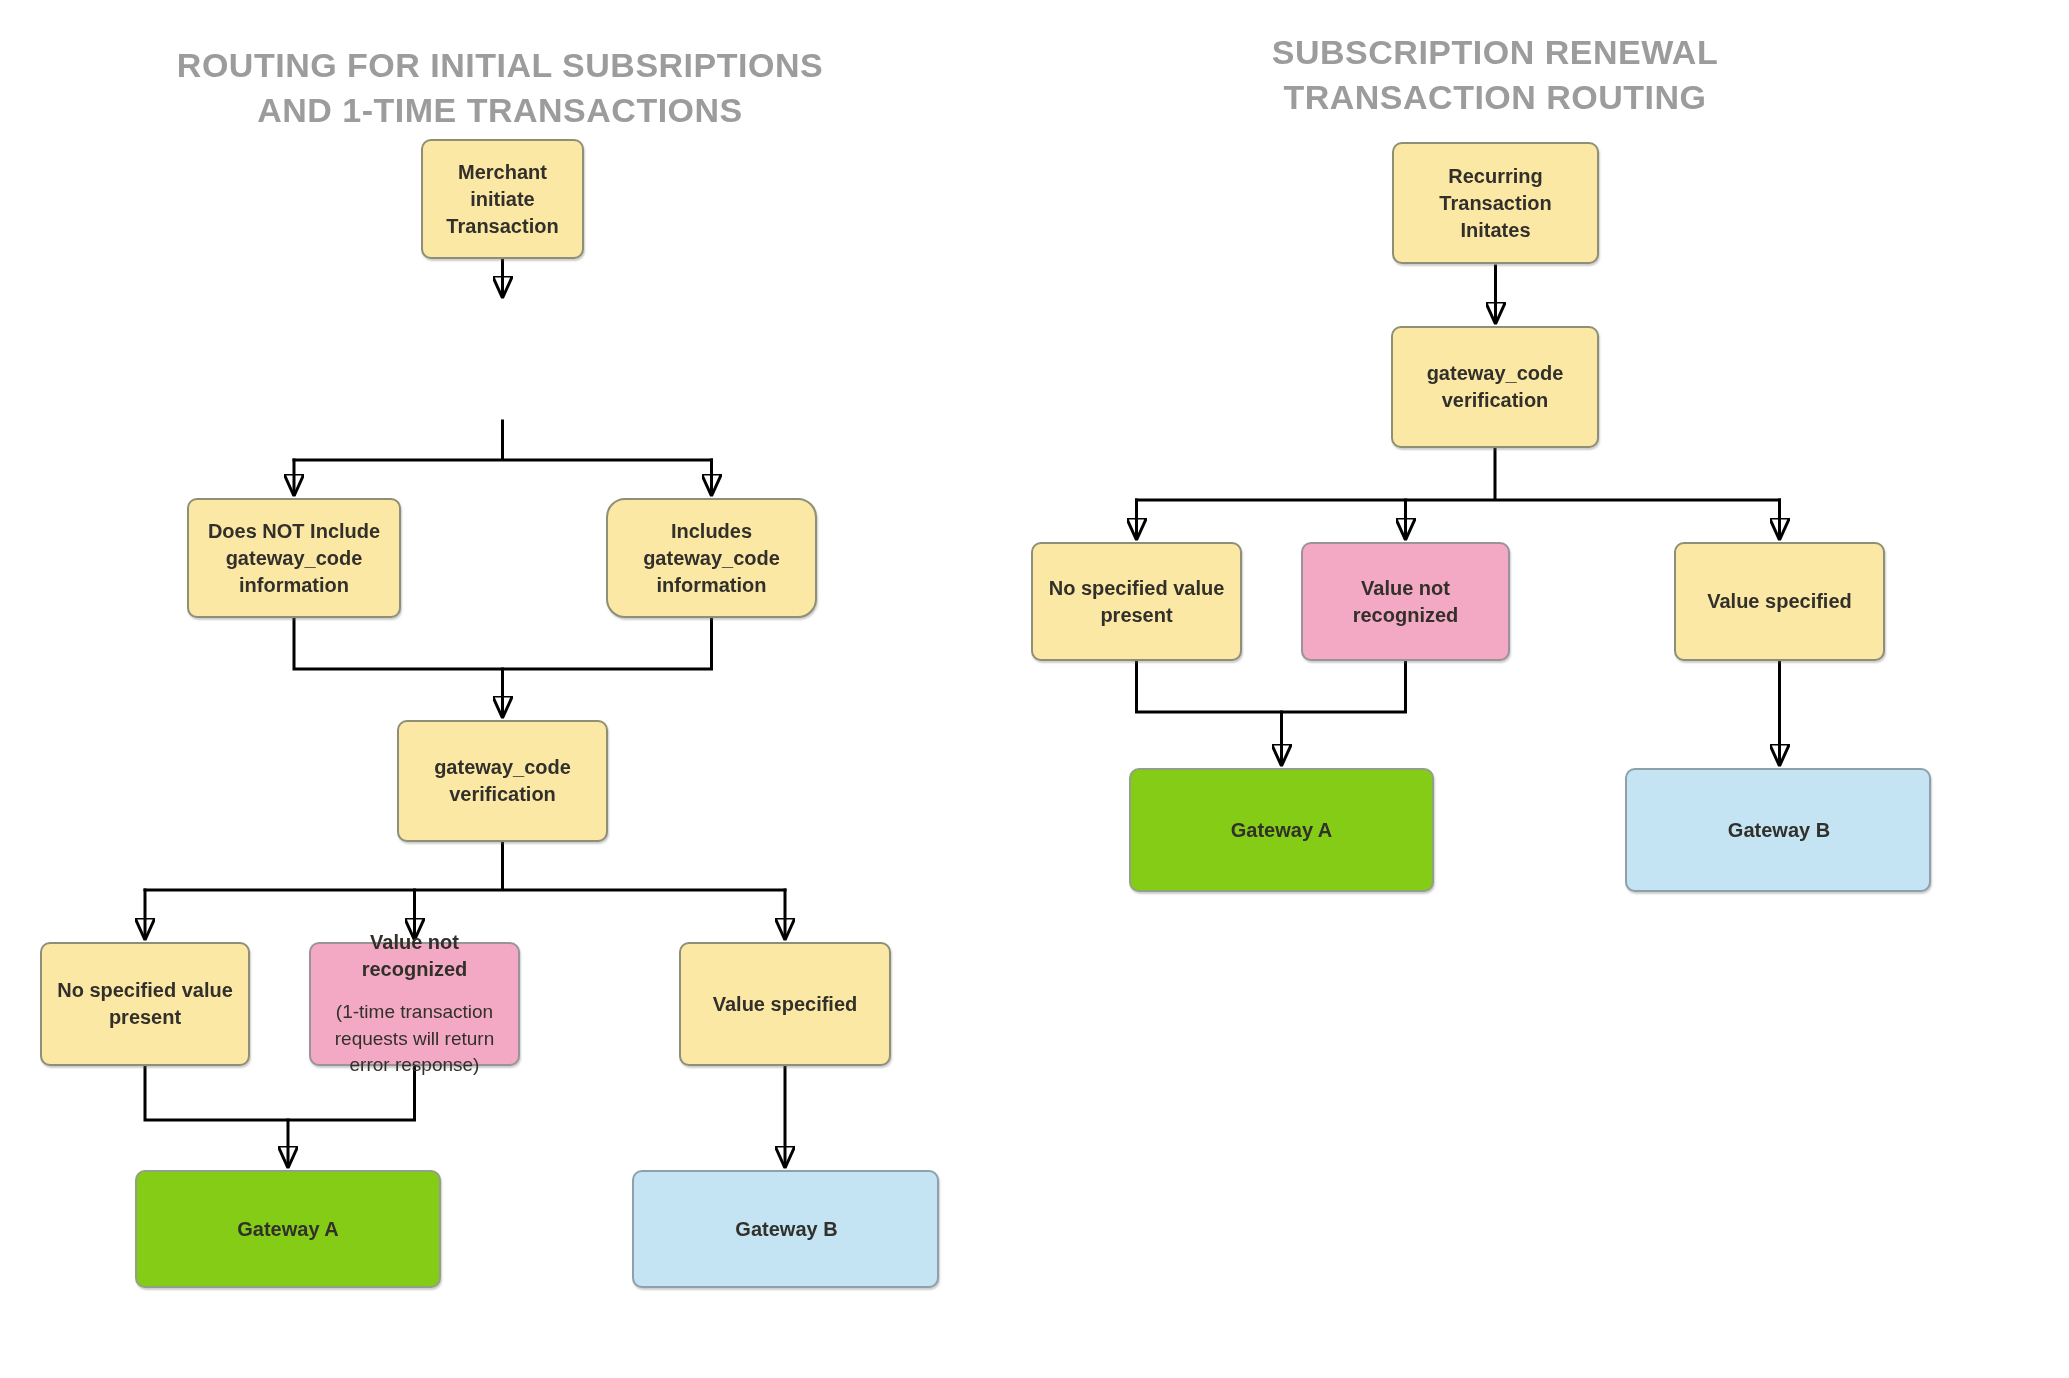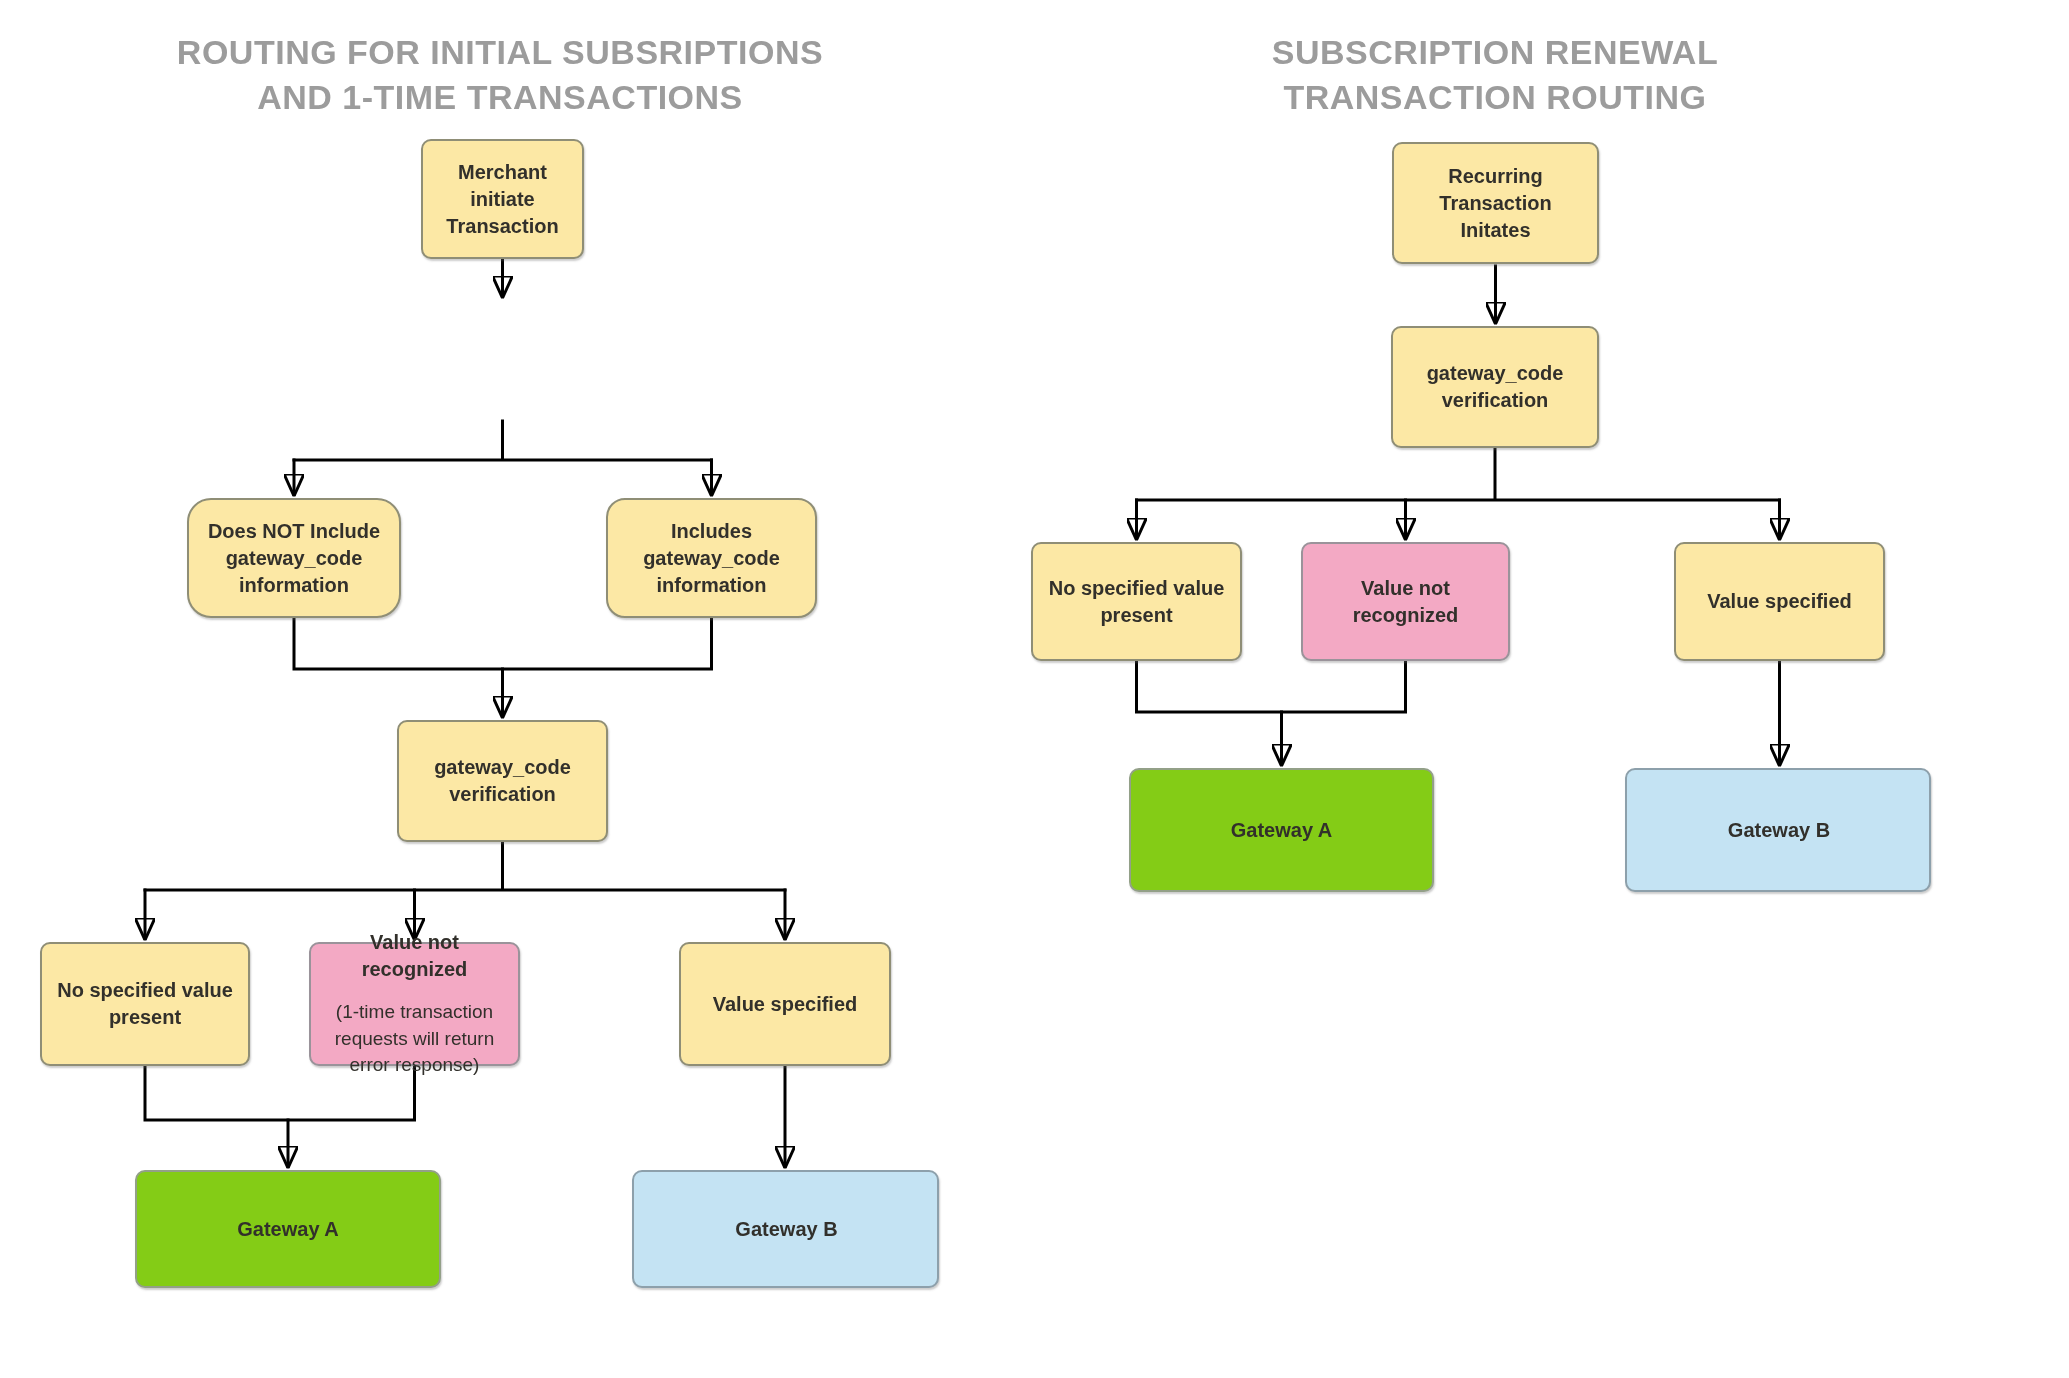--- a/index.html
+++ b/index.html
@@ -63,21 +63,21 @@
   .fill-yellow { background: #fce8a5; border-color: #8f8e76; }
   .fill-pink   { background: #f3a9c4; border-color: #9a939a; }
   .fill-green  { background: #84cc16; border-color: #93a088; }
   .fill-blue   { background: #c4e3f3; border-color: #8da0ab; padding-left: 12px; }
 </style>
 </head>
 <body>
 
 <div class="canvas">
 
-  <div class="chart-title" style="left:145px; top:30px; width:710px;">ROUTING FOR INITIAL SUBSRIPTIONS
+  <div class="chart-title" style="left:145px; top:43px; width:710px;">ROUTING FOR INITIAL SUBSRIPTIONS
 AND 1-TIME TRANSACTIONS</div>
   <div class="chart-title" style="left:1140px; top:30px; width:710px;">SUBSCRIPTION RENEWAL
 TRANSACTION ROUTING</div>
 
   <svg class="edges" viewBox="0 0 2069 1378" xmlns="http://www.w3.org/2000/svg">
     <defs>
       <marker id="ah" markerUnits="userSpaceOnUse" markerWidth="22" markerHeight="20" viewBox="0 0 22 20" refX="21" refY="10" orient="auto">
         <path d="M0 0 L22 10 L0 20 Z" fill="#000000" stroke="none"></path>
       </marker>
     </defs>
@@ -105,21 +105,21 @@
     <path d="M1281.5 712 L1281.5 765" marker-end="url(#ah)"></path>
     <path d="M1779.5 661 L1779.5 765" marker-end="url(#ah)"></path>
   </svg>
 
   <div class="node fill-yellow" style="left:421px; top:139px; width:163px; height:120px;">
     <span class="node-label">Merchant initiate
 Transaction</span>
   </div>
 
 
-  <div class="node fill-yellow" style="left:187px; top:498px; width:214px; height:120px;border-radius:24px;">
+  <div class="node fill-yellow" style="left:187px; top:498px; width:214px; height:120px;">
     <span class="node-label">Does NOT Include
 gateway_code
 information</span>
   </div>
 
   <div class="node fill-yellow" style="left:606px; top:498px; width:211px; height:120px;border-radius:19px;">
     <span class="node-label">Includes
 gateway_code
 information</span>
   </div>

